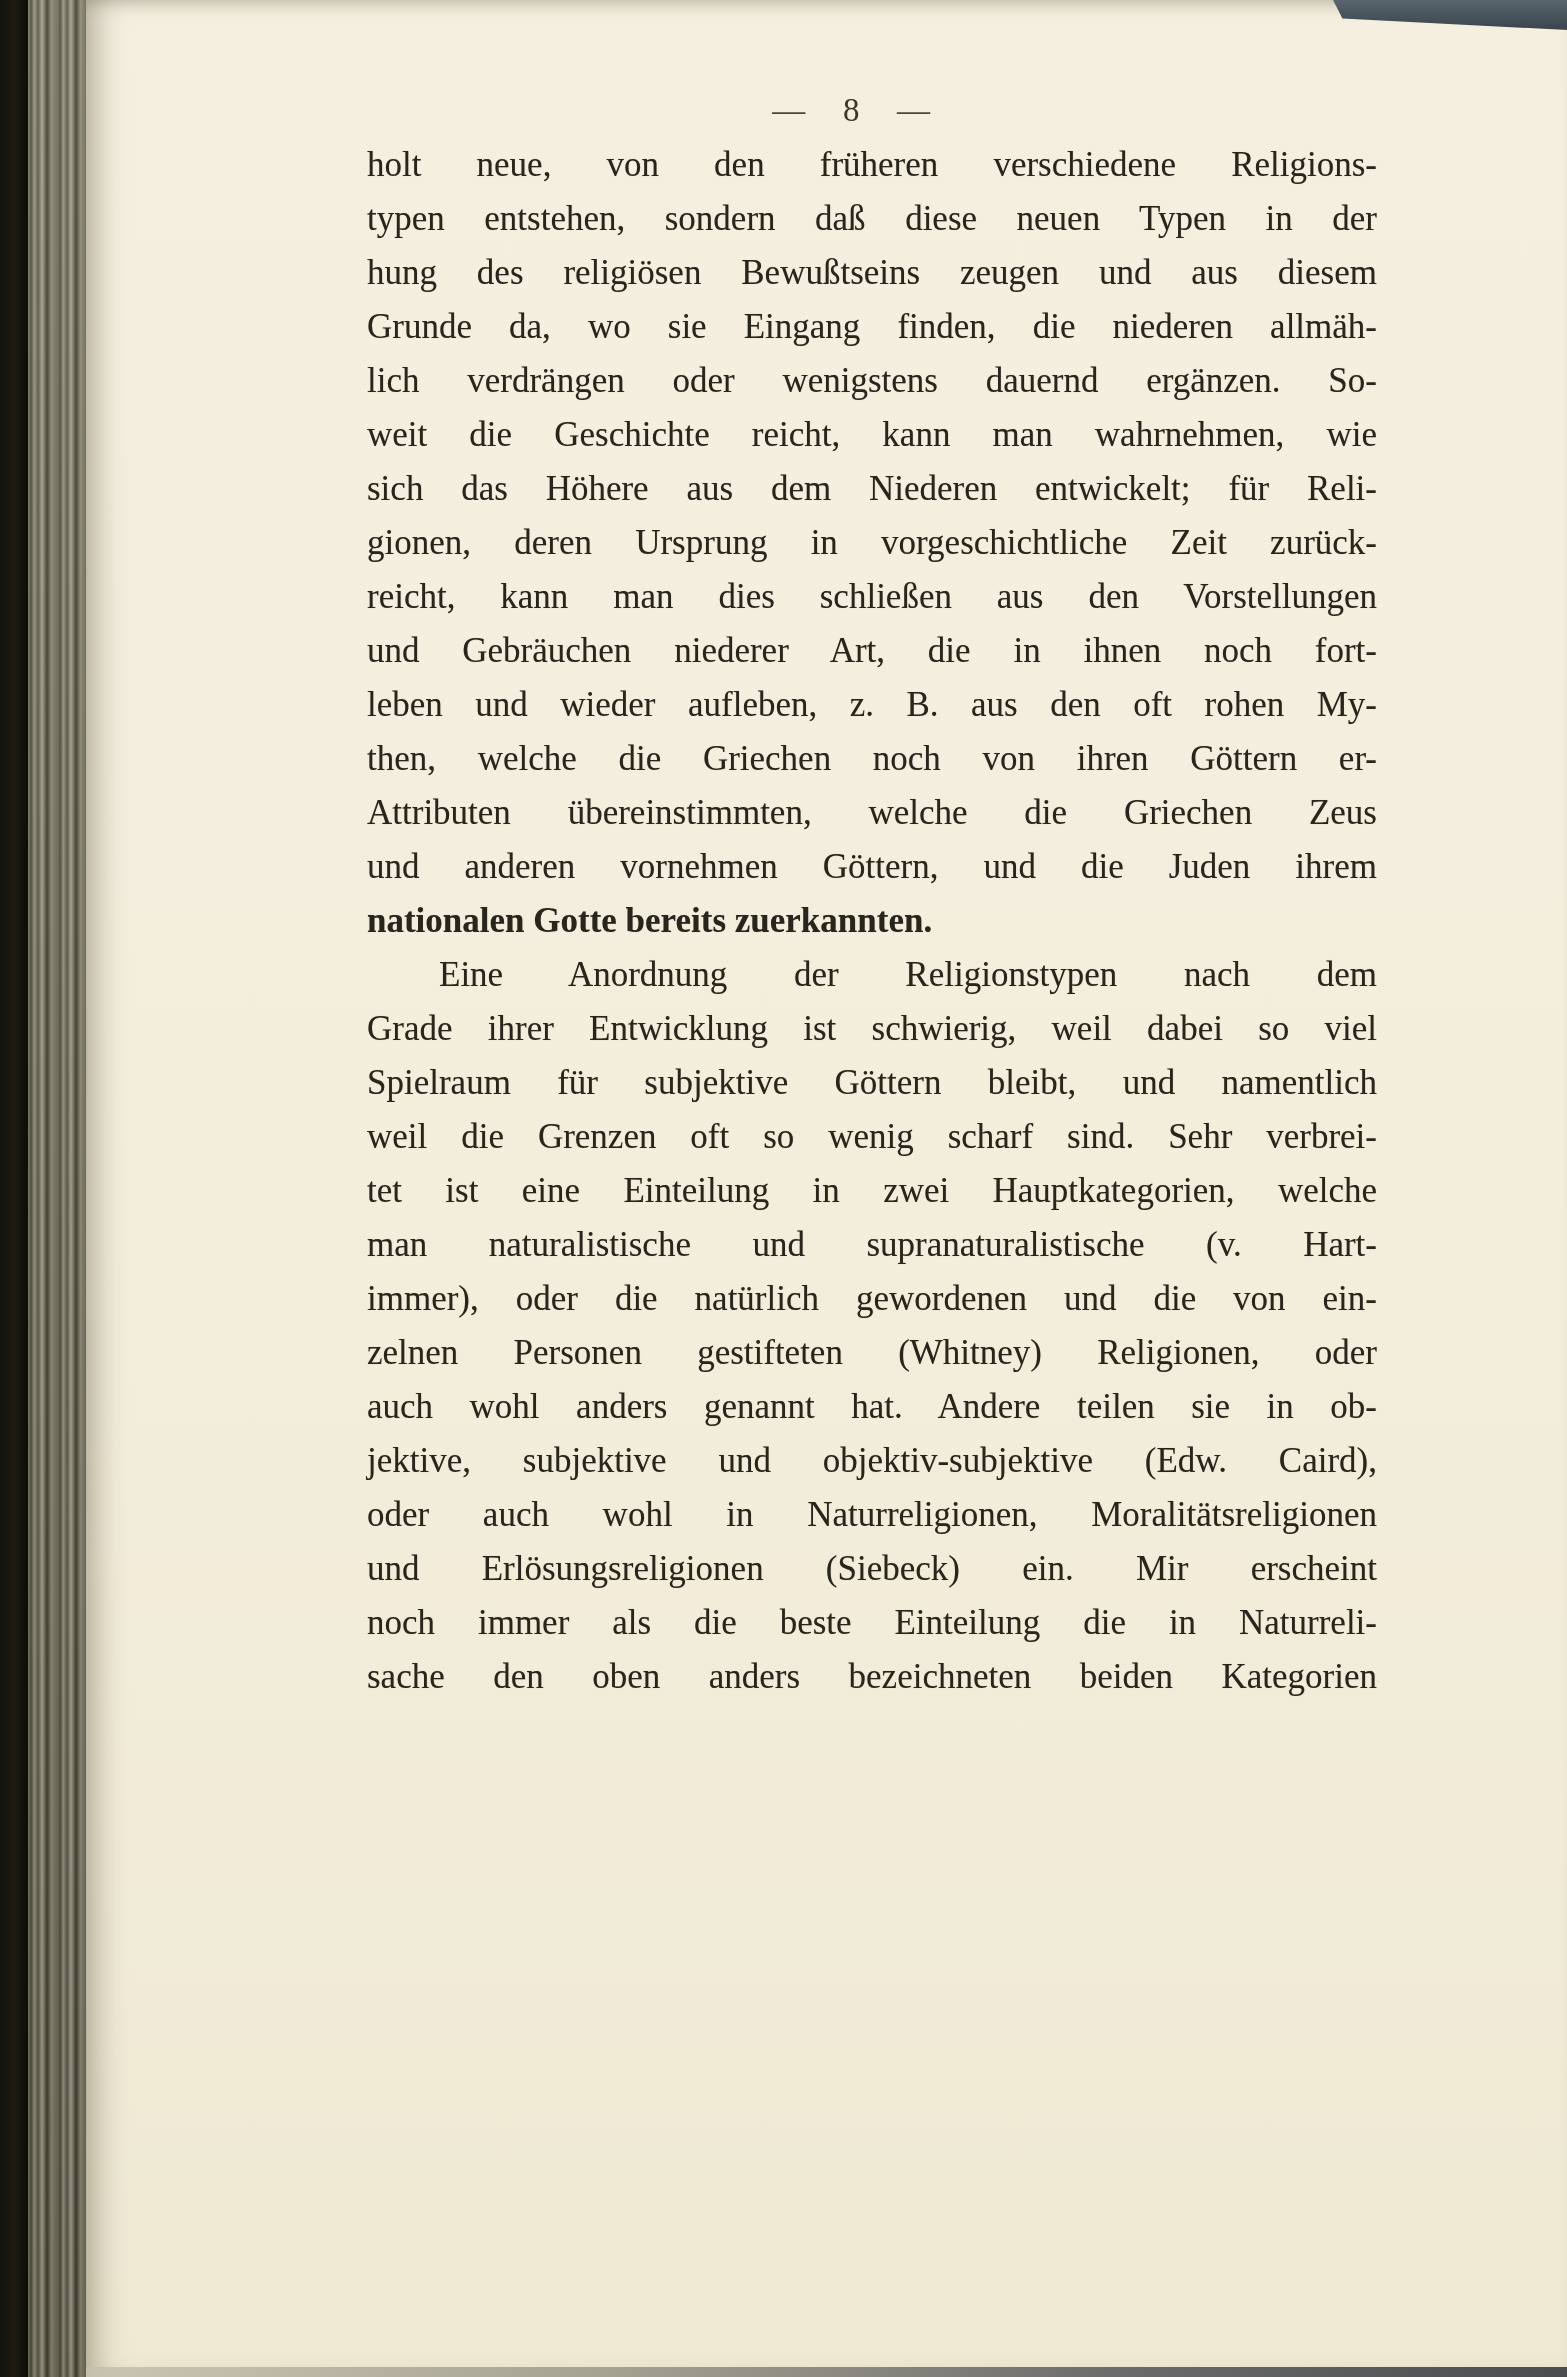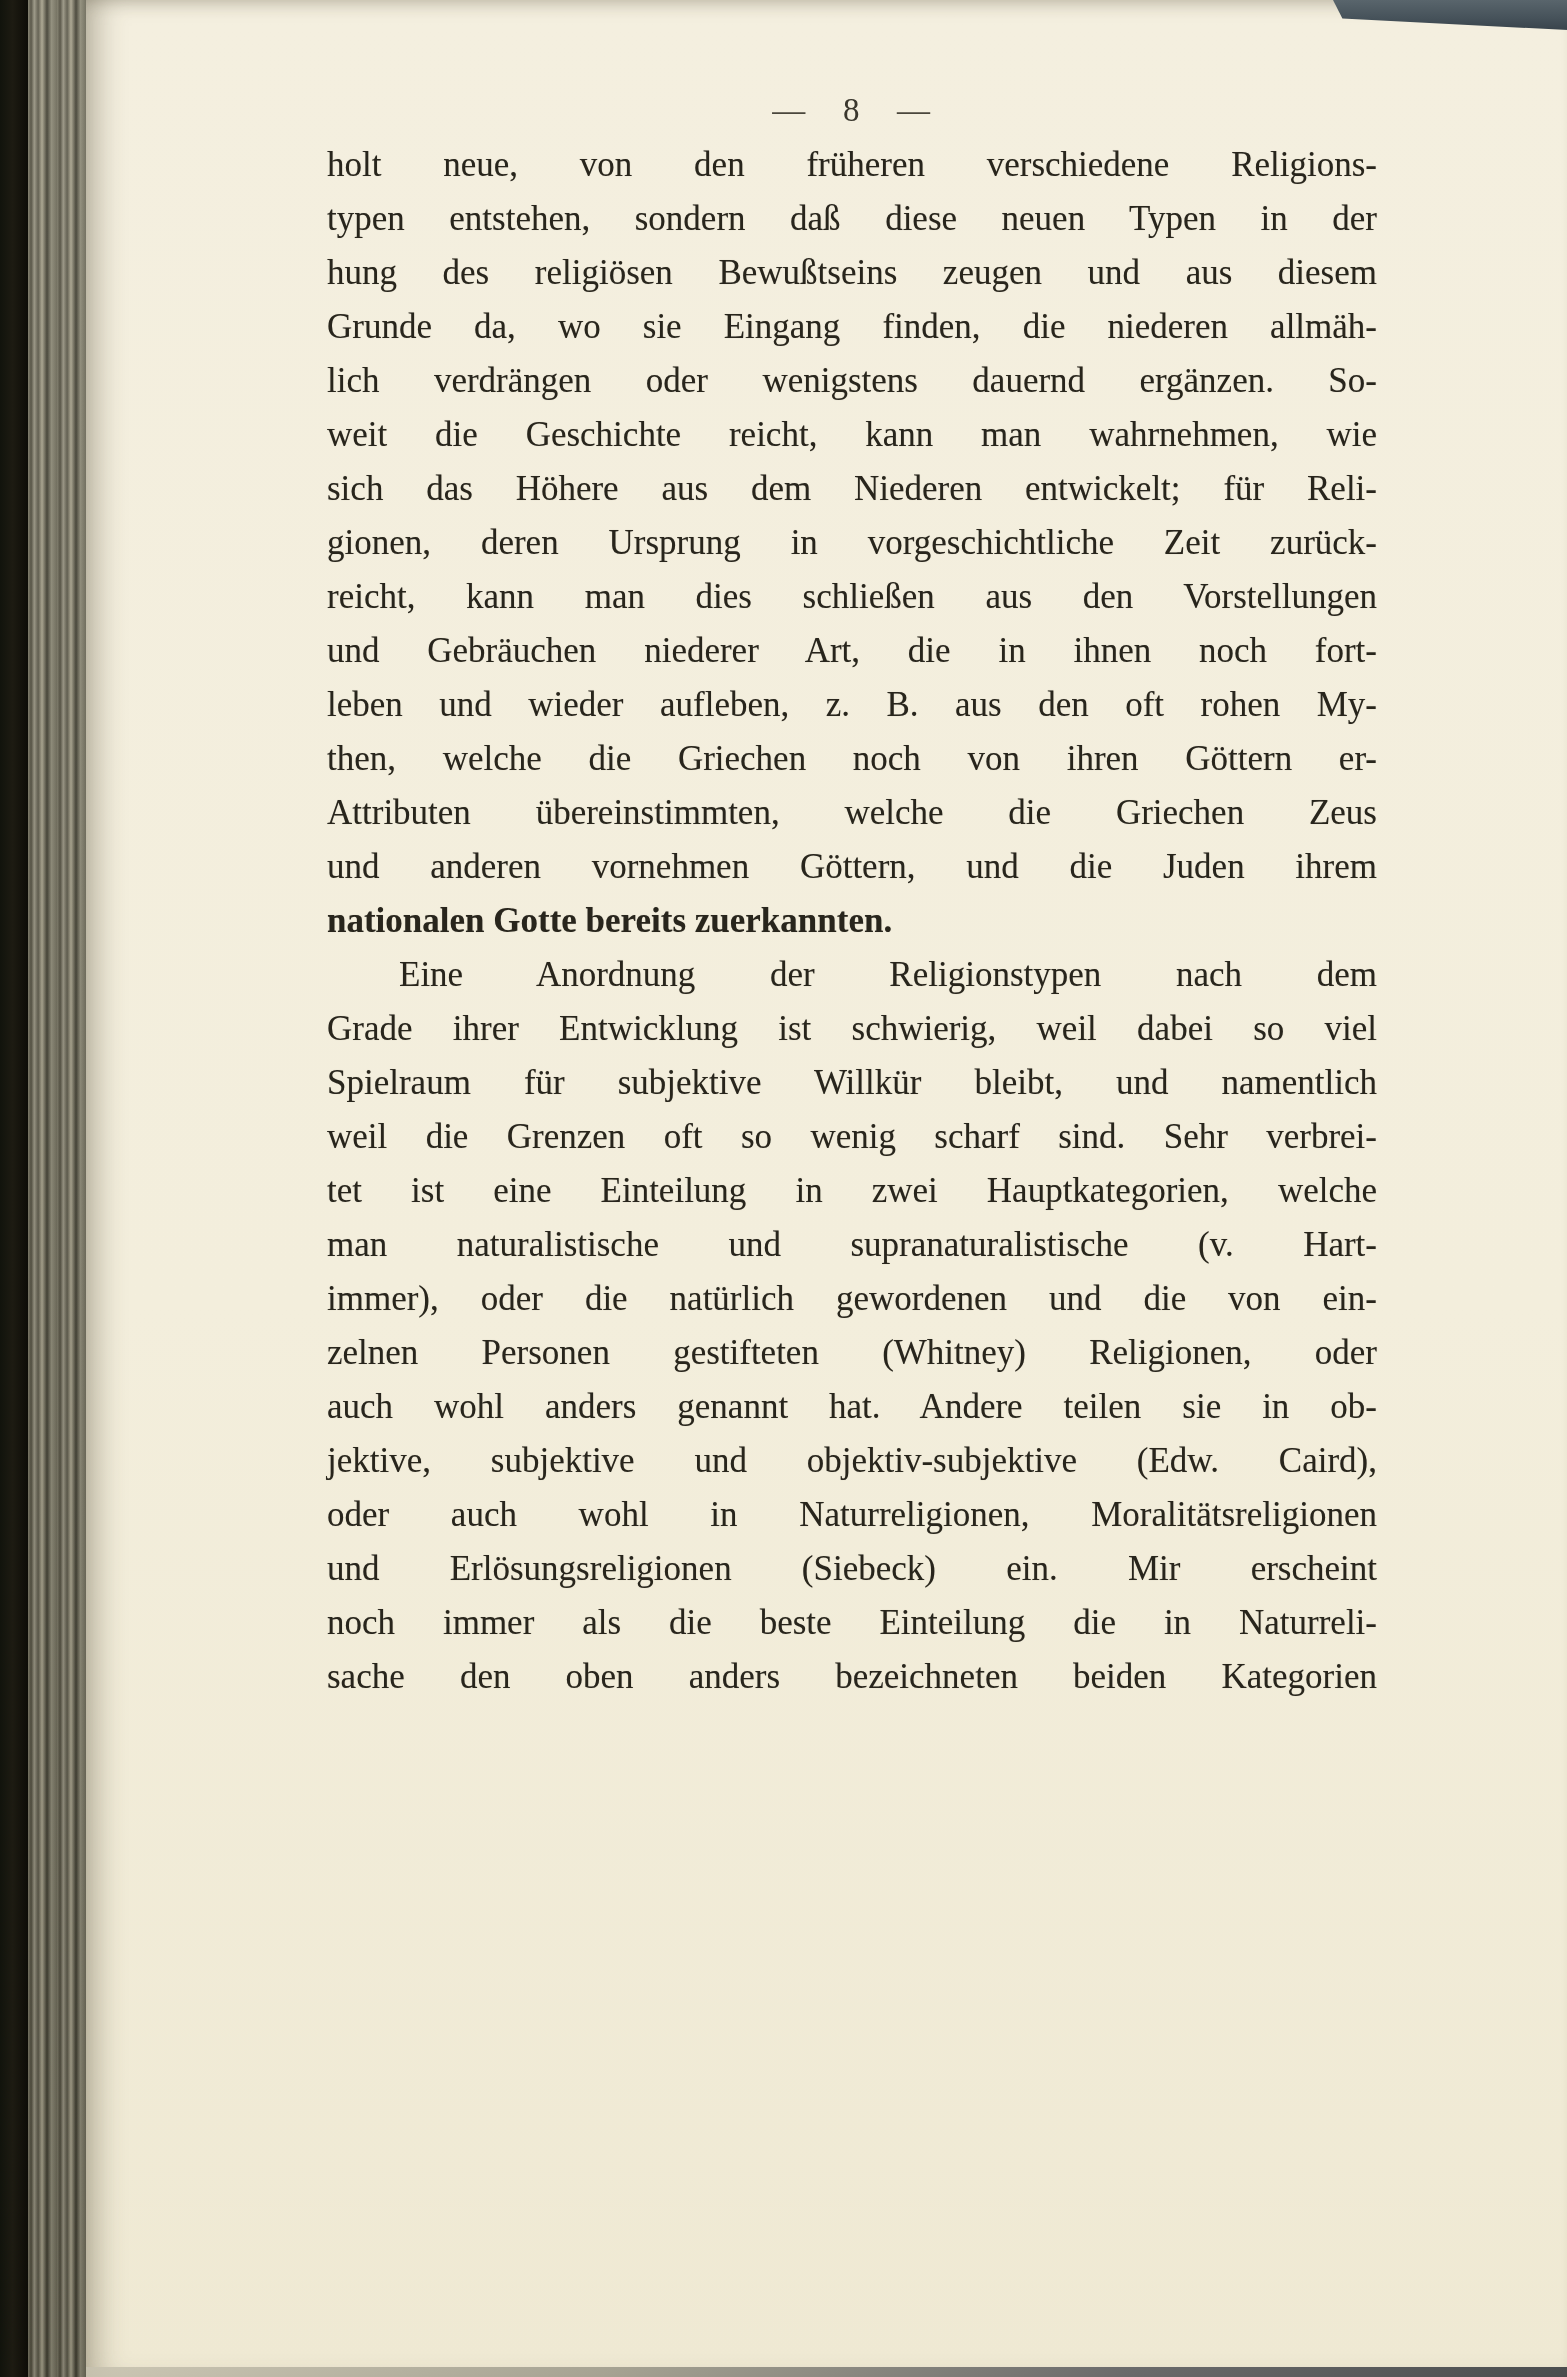--- a/index.html
+++ b/index.html
@@ -82,20 +82,21 @@
     color: #28251c;
   }
 
   .line {
     font-size: 35px;
     line-height: 54px;
     text-align: justify;
     text-align-last: justify;
     white-space: normal;
     text-shadow: 0 0 0.8px rgba(40, 37, 28, 0.28);
+    margin-left: 40px;
   }
   .line.last { text-align-last: left; font-weight: bold; }
   .paragraph.indent .line:first-child { text-indent: 72px; }
 </style>
 </head>
 <body>
 
 <div class="scan">
   <div class="binding"></div>
   <div class="page-edges"></div>
@@ -118,21 +119,21 @@
           <div class="line">und Gebräuchen niederer Art, die in ihnen noch fort-</div>
           <div class="line">leben und wieder aufleben, z. B. aus den oft rohen My-</div>
           <div class="line">then, welche die Griechen noch von ihren Göttern er-</div>
           <div class="line">Attributen übereinstimmten, welche die Griechen Zeus</div>
           <div class="line">und anderen vornehmen Göttern, und die Juden ihrem</div>
           <div class="line last">nationalen Gotte bereits zuerkannten.</div>
         </div>
         <div class="paragraph indent">
           <div class="line">Eine Anordnung der Religionstypen nach dem</div>
           <div class="line">Grade ihrer Entwicklung ist schwierig, weil dabei so viel</div>
-          <div class="line">Spielraum für subjektive Willkür bleibt, und namentlich</div>
+          <div class="line">Spielraum für subjektive Göttern bleibt, und namentlich</div>
           <div class="line">weil die Grenzen oft so wenig scharf sind. Sehr verbrei-</div>
           <div class="line">tet ist eine Einteilung in zwei Hauptkategorien, welche</div>
           <div class="line">man naturalistische und supranaturalistische (v. Hart-</div>
           <div class="line">immer), oder die natürlich gewordenen und die von ein-</div>
           <div class="line">zelnen Personen gestifteten (Whitney) Religionen, oder</div>
           <div class="line">auch wohl anders genannt hat. Andere teilen sie in ob-</div>
           <div class="line">jektive, subjektive und objektiv-subjektive (Edw. Caird),</div>
           <div class="line">oder auch wohl in Naturreligionen, Moralitätsreligionen</div>
           <div class="line">und Erlösungsreligionen (Siebeck) ein. Mir erscheint</div>
           <div class="line">noch immer als die beste Einteilung die in Naturreli-</div>

